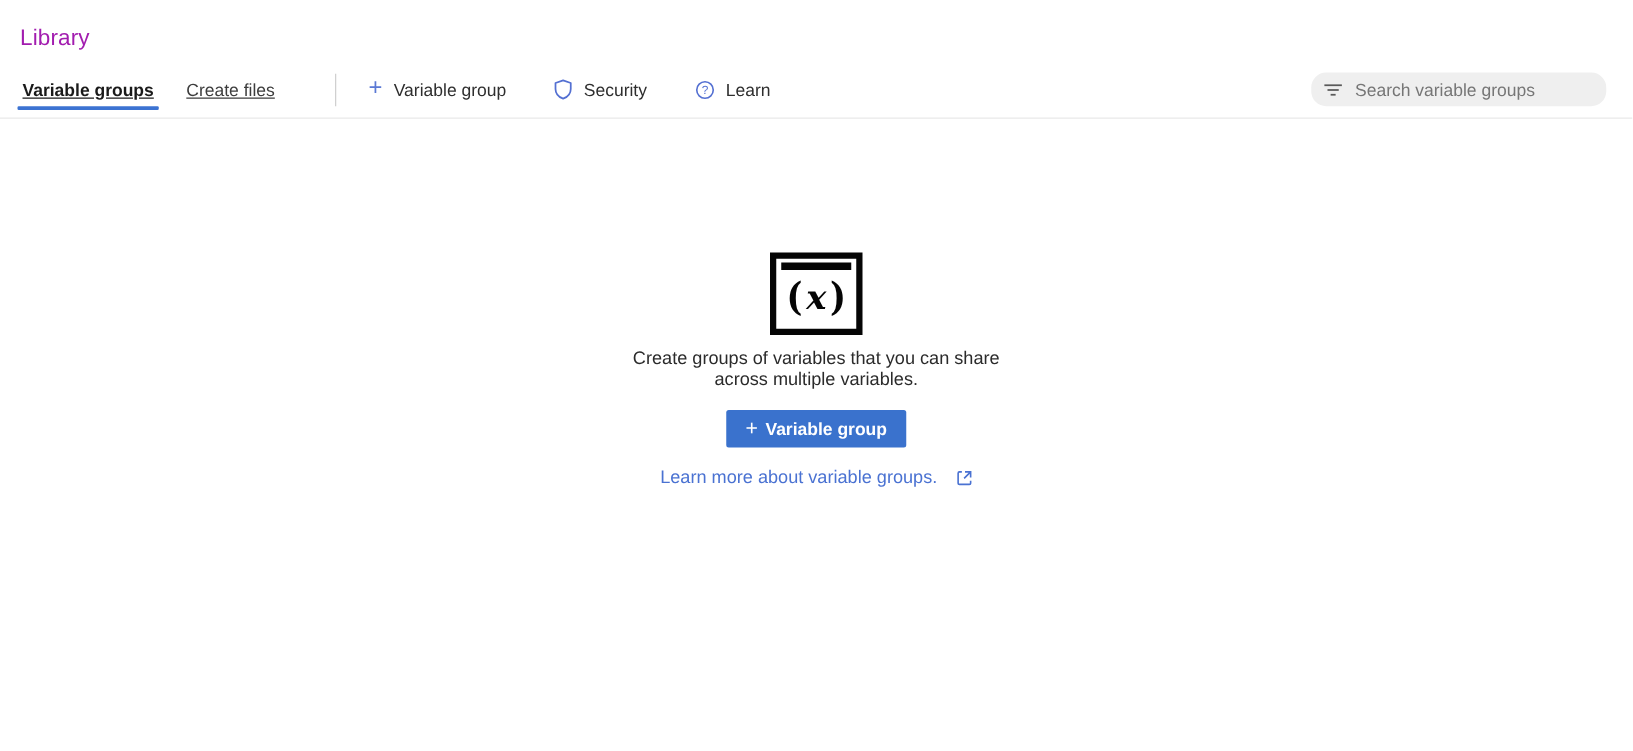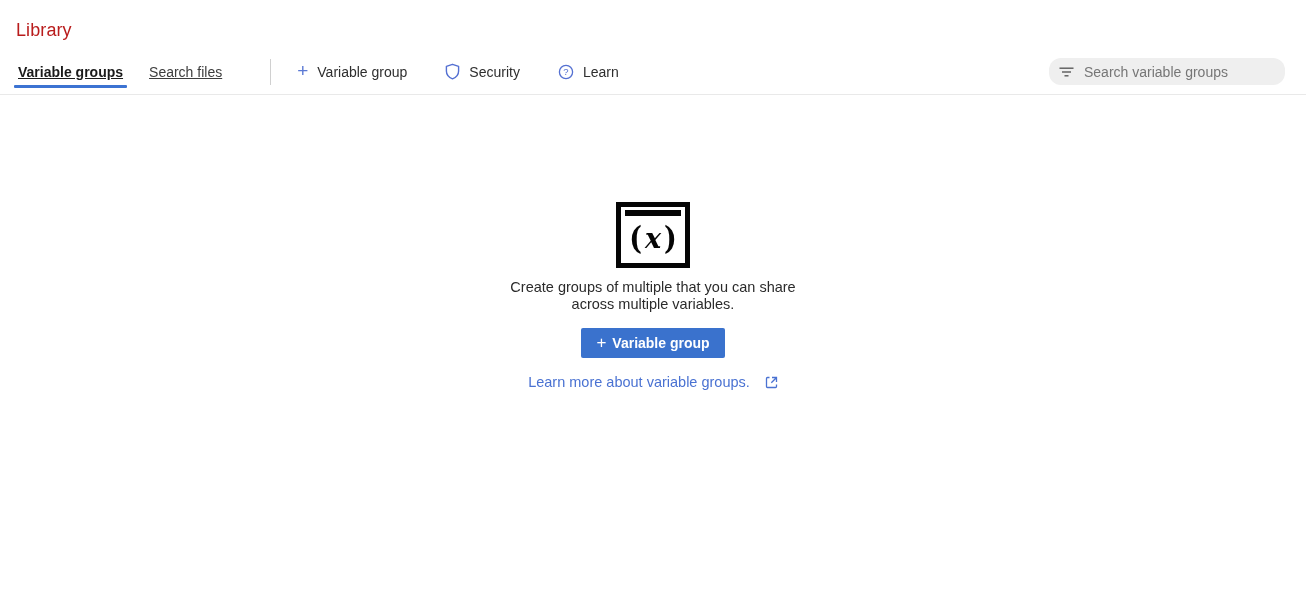--- a/index.html
+++ b/index.html
@@ -9,21 +9,21 @@
     font-family: "Liberation Sans", sans-serif;
     color: #1f1f1f;
   }
 
   
   .header { padding-top: 20px; }
   .page-title {
     margin-left: 16px;
     font-size: 18px;
     font-weight: 400;
-    color: #b91c1c;
+    color: #a21caf;
     letter-spacing: 0.1px;
   }
   .toolbar {
     margin-top: 14px;
     height: 33px;
     display: flex;
     align-items: center;
     padding-bottom: 0;
   }
   .header-rule {
@@ -199,21 +199,21 @@
 
 <div class="header">
   <h1 class="page-title">Library</h1>
 
   <div class="toolbar">
     <div class="tabs">
       <div class="tab active">
         <span>Variable groups</span>
       </div>
       <div class="tab">
-        <span>Search files</span>
+        <span>Create files</span>
       </div>
     </div>
 
     <div class="vdivider"></div>
 
     <div class="commands">
       <button class="command">
         <span class="plus-glyph">+</span>
         <span>Variable group</span>
       </button>
@@ -260,21 +260,21 @@
     <div class="vg-titlebar"></div>
     <div class="vg-body">
       <span class="paren">(</span>
       <span class="var-x">x</span>
       <span class="paren">)</span>
     </div>
   </div>
 
 
   <div class="empty-desc">
-    <div>Create groups of multiple that you can share</div>
+    <div>Create groups of variables that you can share</div>
     <div>across multiple variables.</div>
   </div>
 
   <button class="primary-button">
     <span class="btn-plus">+</span>
     <span>Variable group</span>
   </button>
 
   <a class="learn-link">
     <span>Learn more about variable groups.</span>

